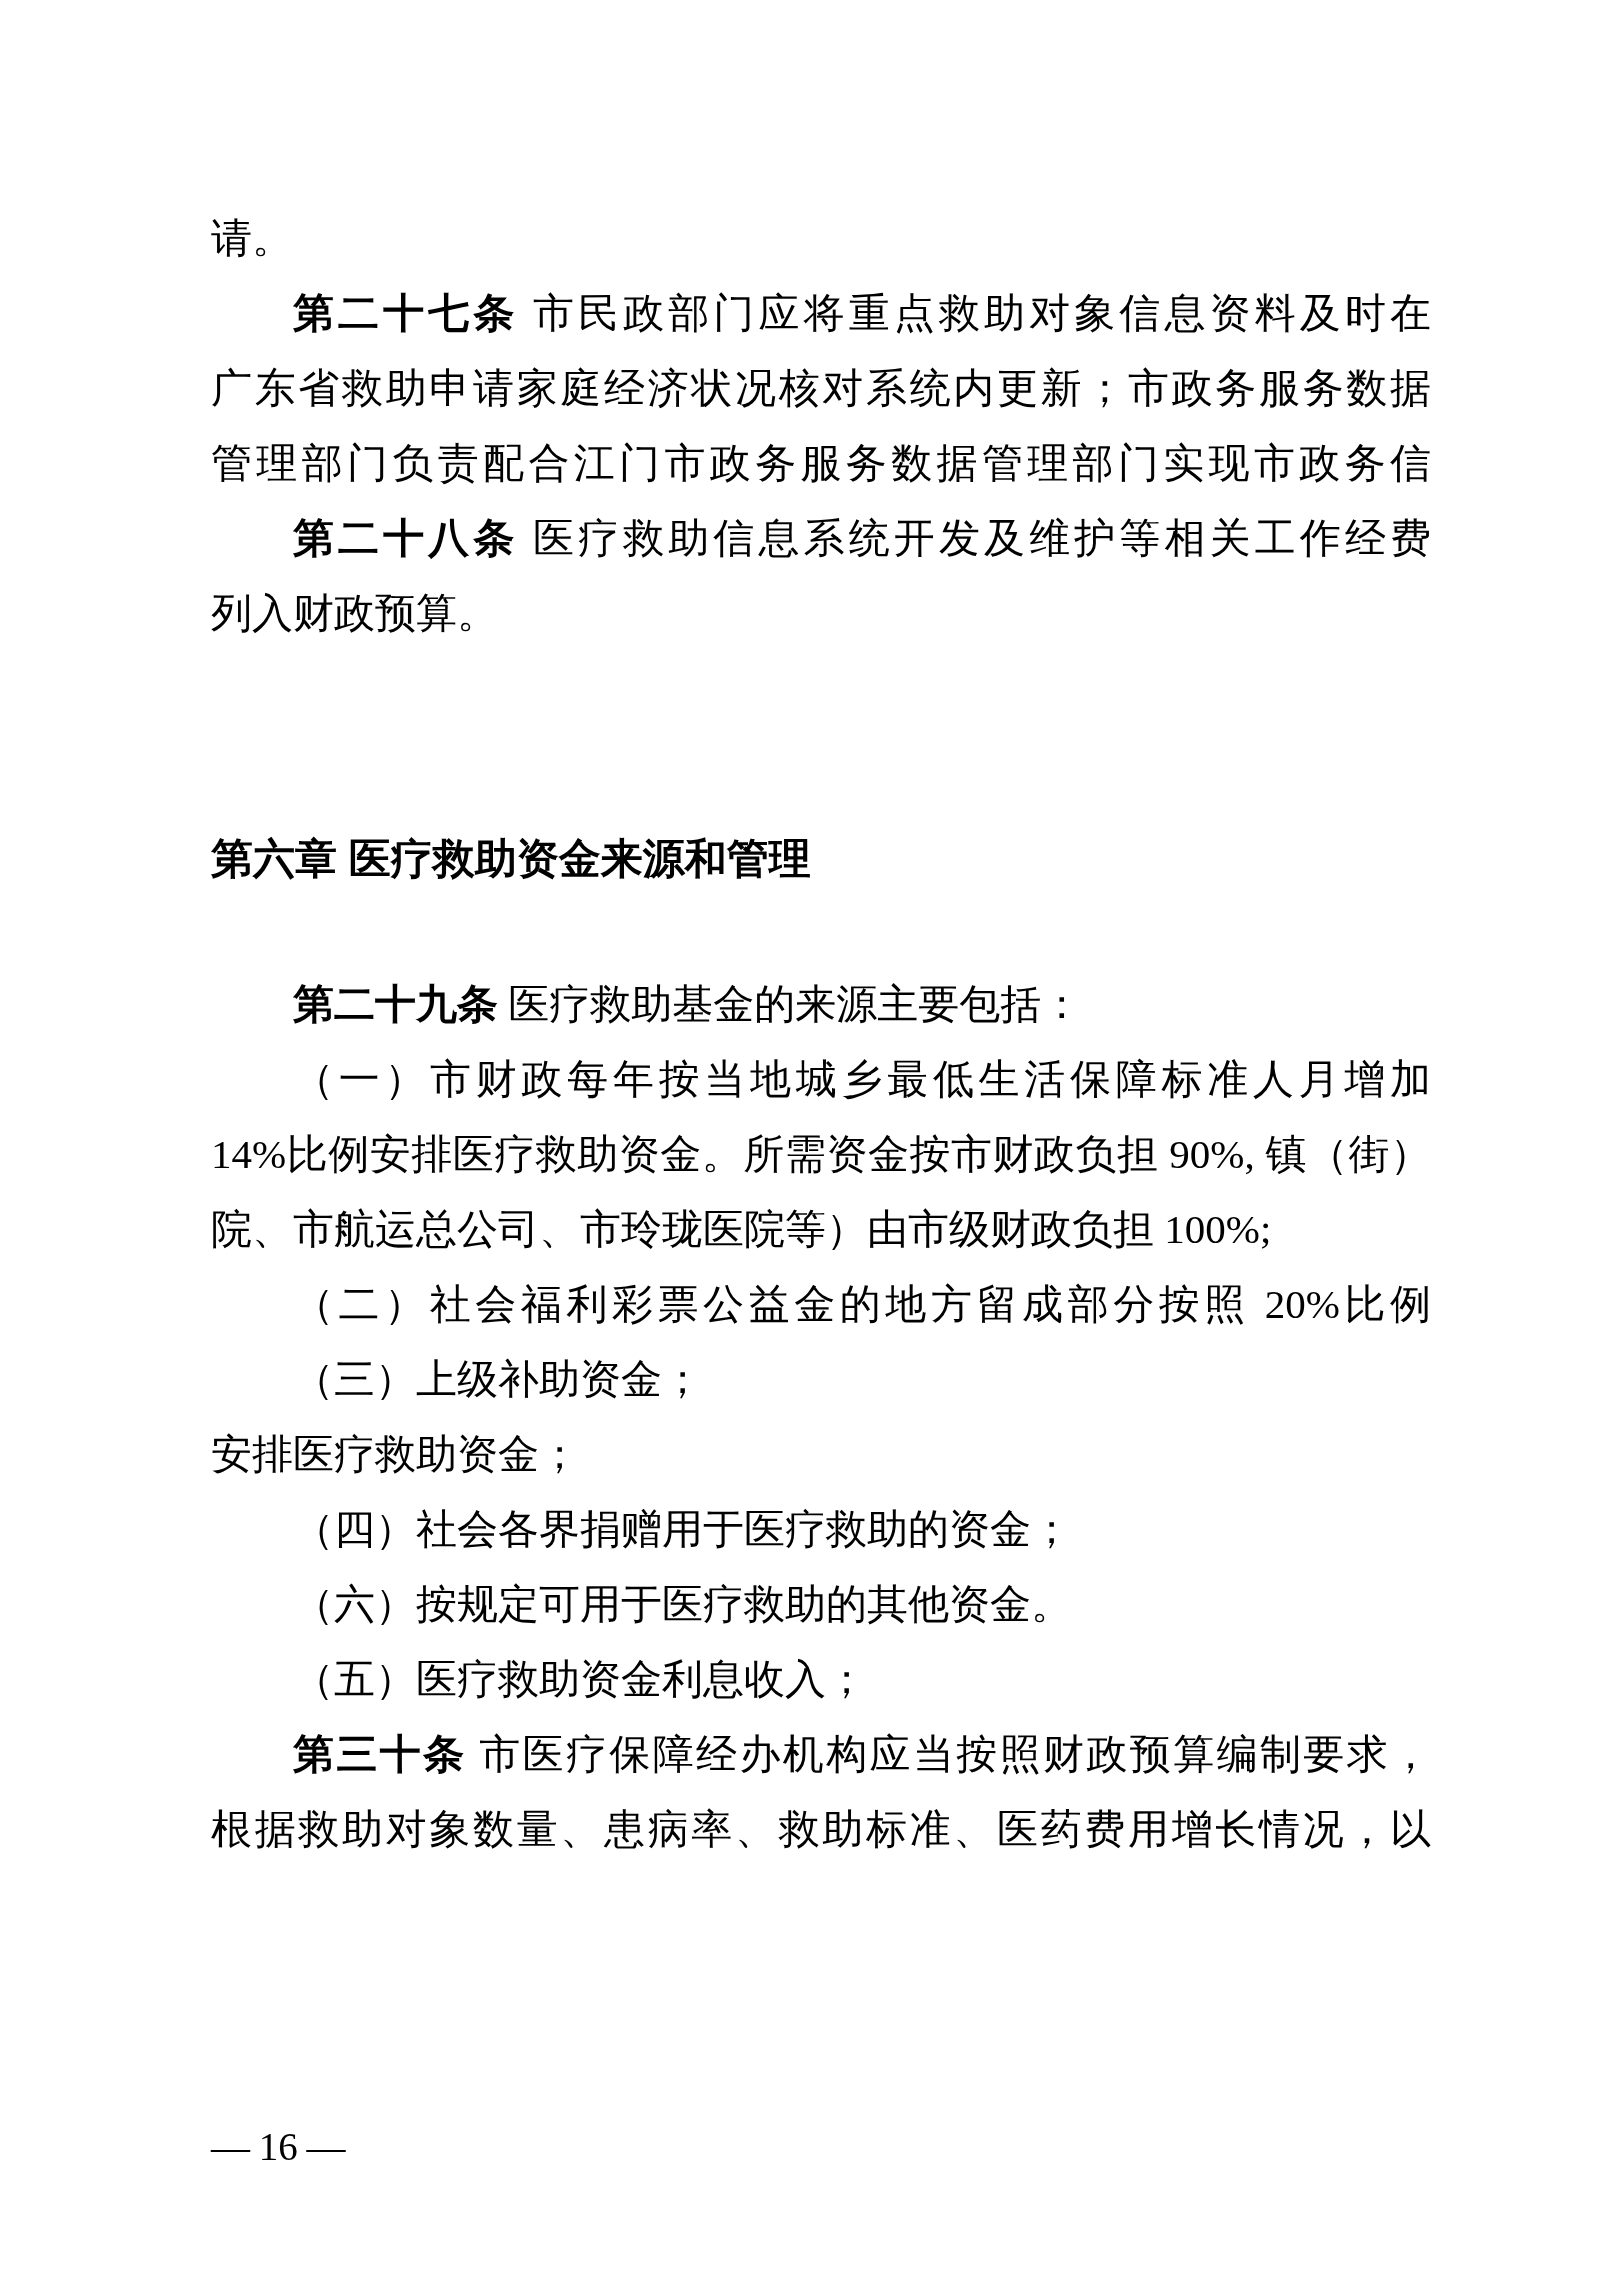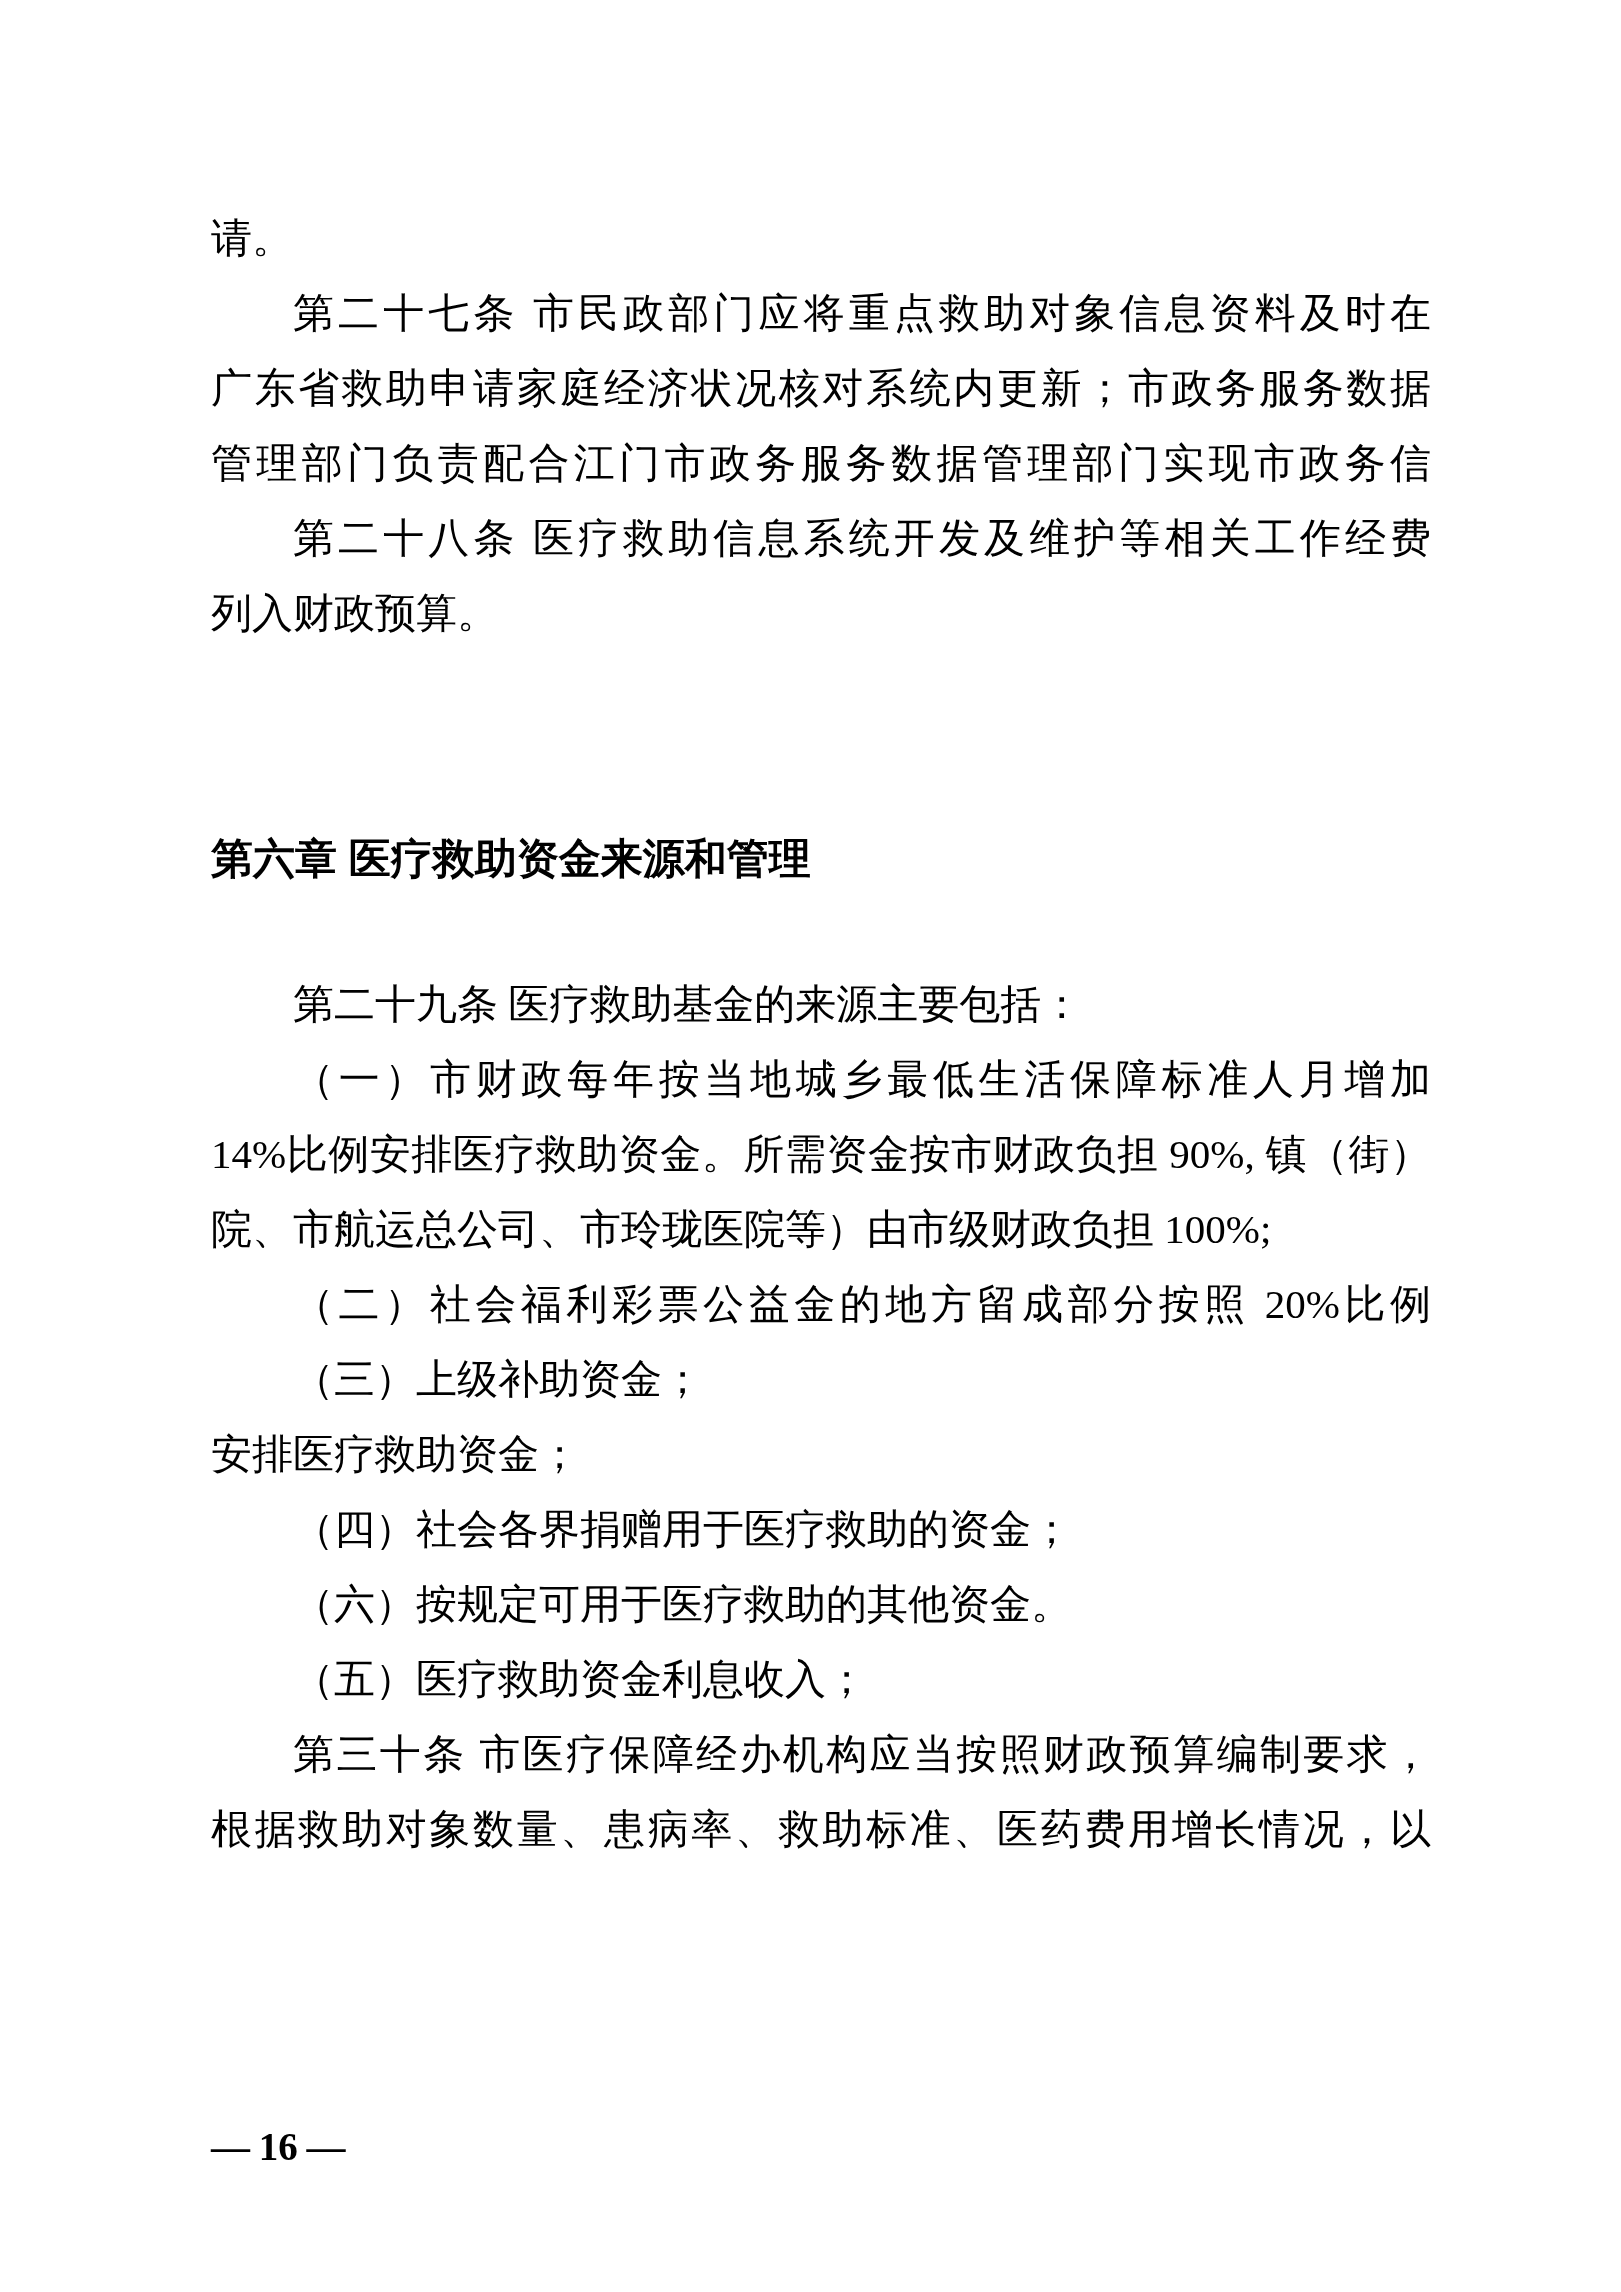--- a/index.html
+++ b/index.html
@@ -17,33 +17,32 @@
     white-space:nowrap;
   }
   .tline.fill{
     white-space:normal;
     text-align:justify;text-align-last:justify;
     height:75px;overflow:hidden;
   }
   .tline.ind{text-indent:82px;}
   .term{
     font-family:"Liberation Sans","DejaVu Sans",sans-serif;
-    font-weight:400;
+    font-weight:700;
   }
   .heading{
     position:absolute;left:211px;top:821px;width:1220px;
     height:75px;line-height:75px;font-size:42px;
     font-weight:700;
     font-family:"Liberation Sans","DejaVu Sans",sans-serif;
   }
   .footer{
     position:absolute;left:211px;top:2123px;
     font-size:39px;line-height:47px;
     font-family:"Liberation Serif","DejaVu Serif",serif;
-    font-weight:bold;
   }
   .footer span{margin-right:8.8px;}
   .footer span:last-child{margin-right:0;}
 </style>
 </head>
 <body>
 
 <div class="content" id="block-a">
     <div class="tline"><span>请。</span></div>
     <div class="tline fill ind"><span class="term">第二十七条</span><span> 市民政部门应将重点救助对象信息资料及时在</span></div>

